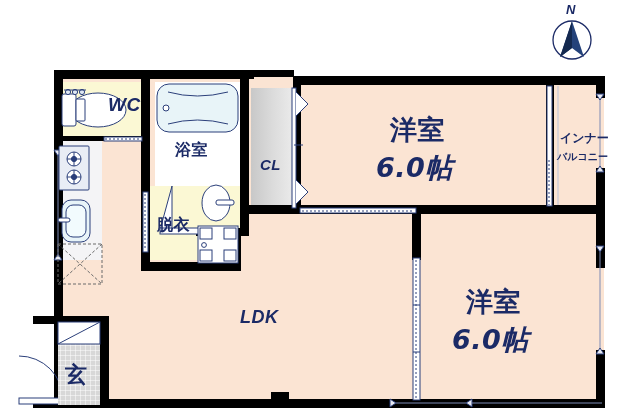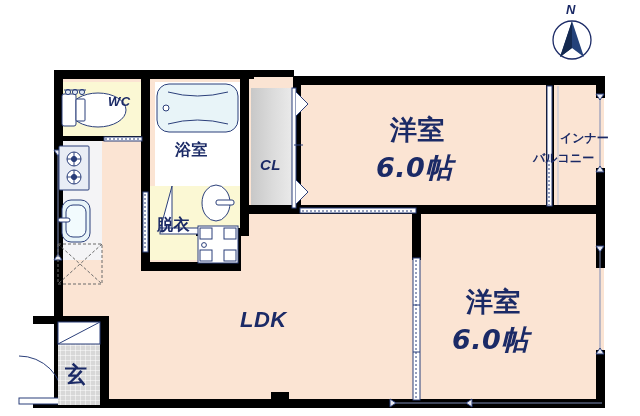--- a/index.html
+++ b/index.html
@@ -227,34 +227,34 @@
 
   <g>
     <circle cx="572" cy="40" r="19" fill="#ffffff" stroke="#1b2a66" stroke-width="1.3"></circle>
     <path d="M572 21 L584 57 L572 48 L560 57 Z" fill="#24427a"></path>
     <path d="M572 21 L572 48 L560 57 Z" fill="#14294f"></path>
   </g>
 </svg>
 
 <div class="lbl" style="left:566px;top:2px;font-size:13px;">N</div>
 
-<div class="lbl" style="left:108px;top:94px;font-size:13px;font-style:italic;">WC</div>
+<div class="lbl" style="left:108px;top:94px;font-size:19px;font-style:italic;">WC</div>
 
 <div class="lbl jp" style="left:175px;top:140px;font-size:16px;text-align:center;">浴室</div>
 
 <div class="lbl jp" style="left:157px;top:215px;font-size:16px;">脱衣</div>
 
 <div class="lbl" style="left:260px;top:144px;font-size:15px;margin-top:12px;">CL</div>
 
-<div class="lbl" style="left:240px;top:307px;font-size:22px;">LDK</div>
+<div class="lbl" style="left:240px;top:307px;font-size:18px;">LDK</div>
 
 <div class="lbl jp" style="left:390px;top:112px;font-size:27px;">洋室</div>
 <div class="lbl jp" style="left:376px;top:150px;font-size:27px;font-style:italic;">6.0帖</div>
 
 <div class="lbl jp" style="left:466px;top:284px;font-size:27px;">洋室</div>
 <div class="lbl jp" style="left:452px;top:322px;font-size:27px;font-style:italic;">6.0帖</div>
 
 <div class="lbl jp" style="left:560px;top:130px;font-size:12px;letter-spacing:0;">インナー</div>
-<div class="lbl jp" style="left:533px;top:150px;font-size:12px;letter-spacing:0;">バルコニー</div>
+<div class="lbl jp" style="left:557px;top:150px;font-size:10px;letter-spacing:0;">バルコニー</div>
 
 <div class="lbl jp" style="left:65px;top:360px;font-size:22px;">玄</div>
 
 </div>
 
 </body></html>

